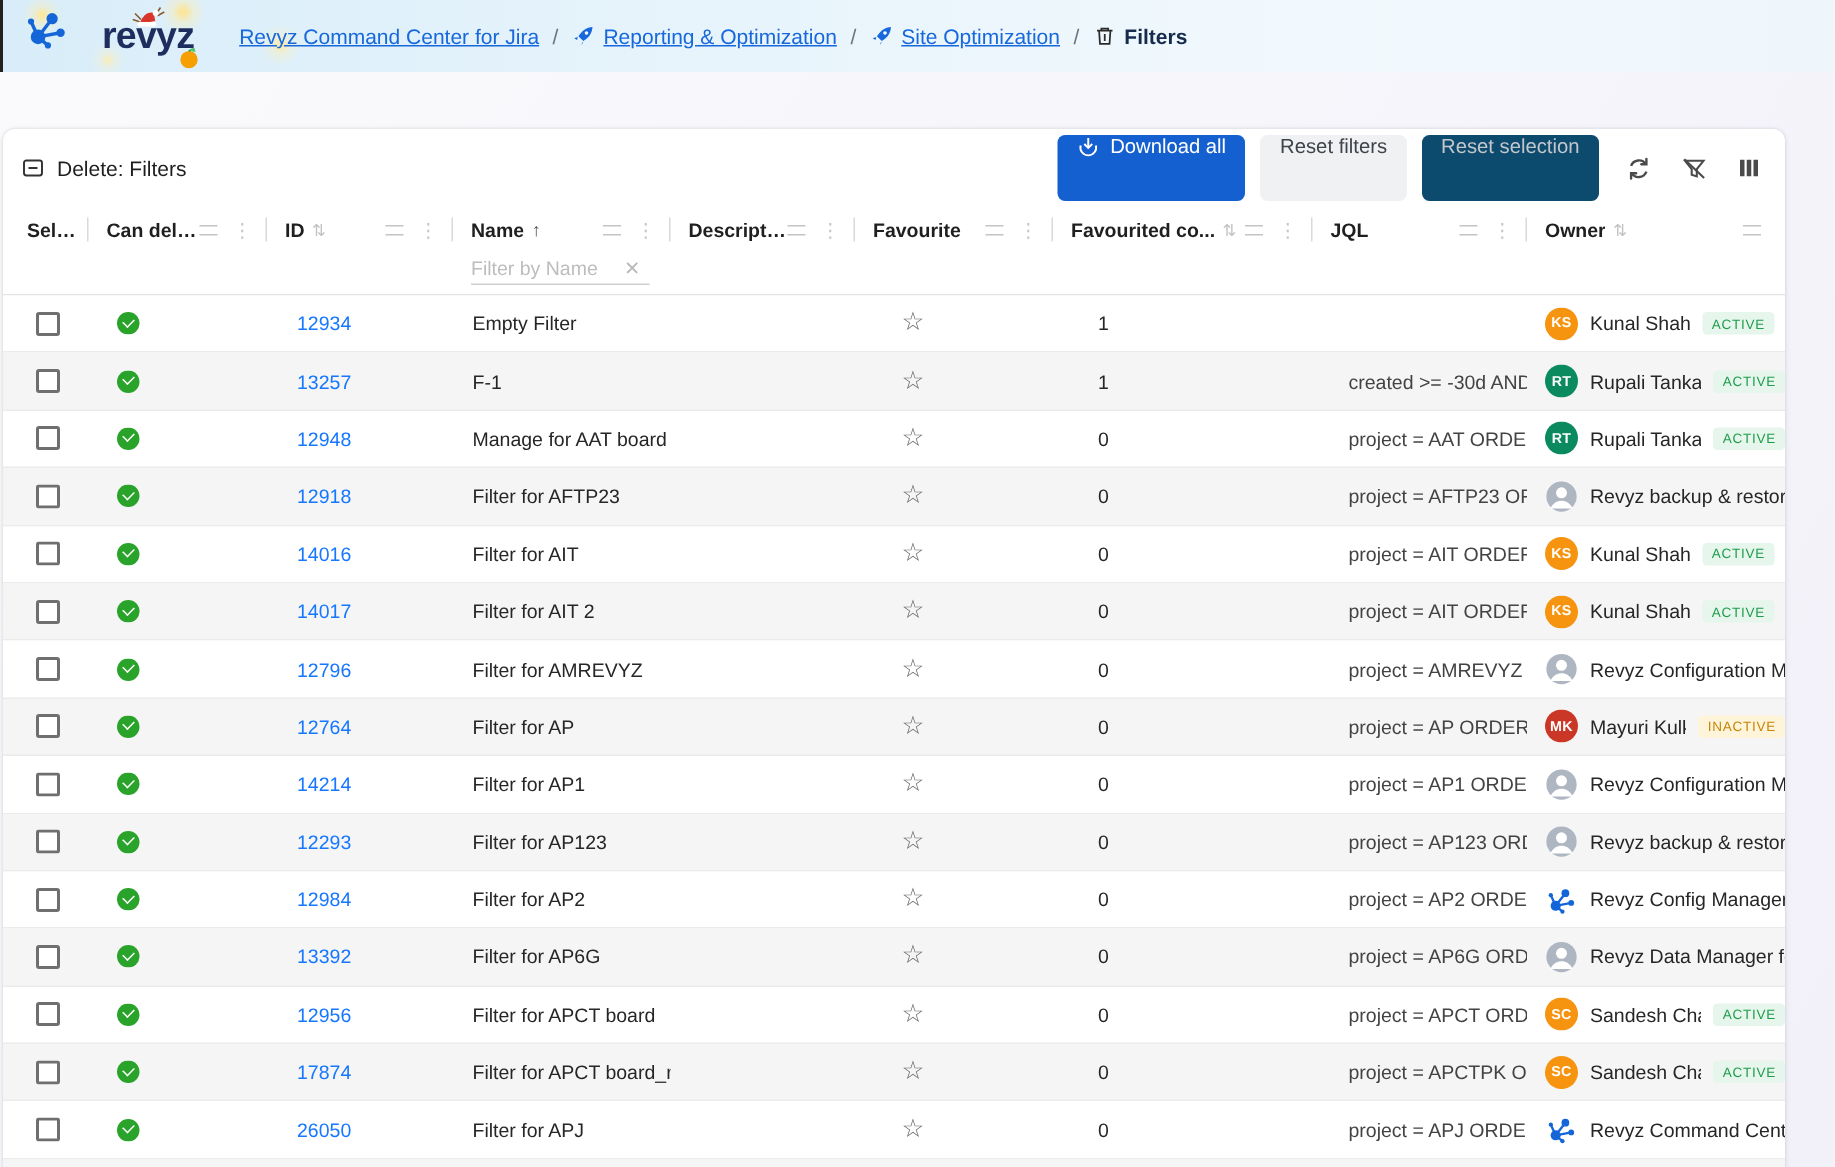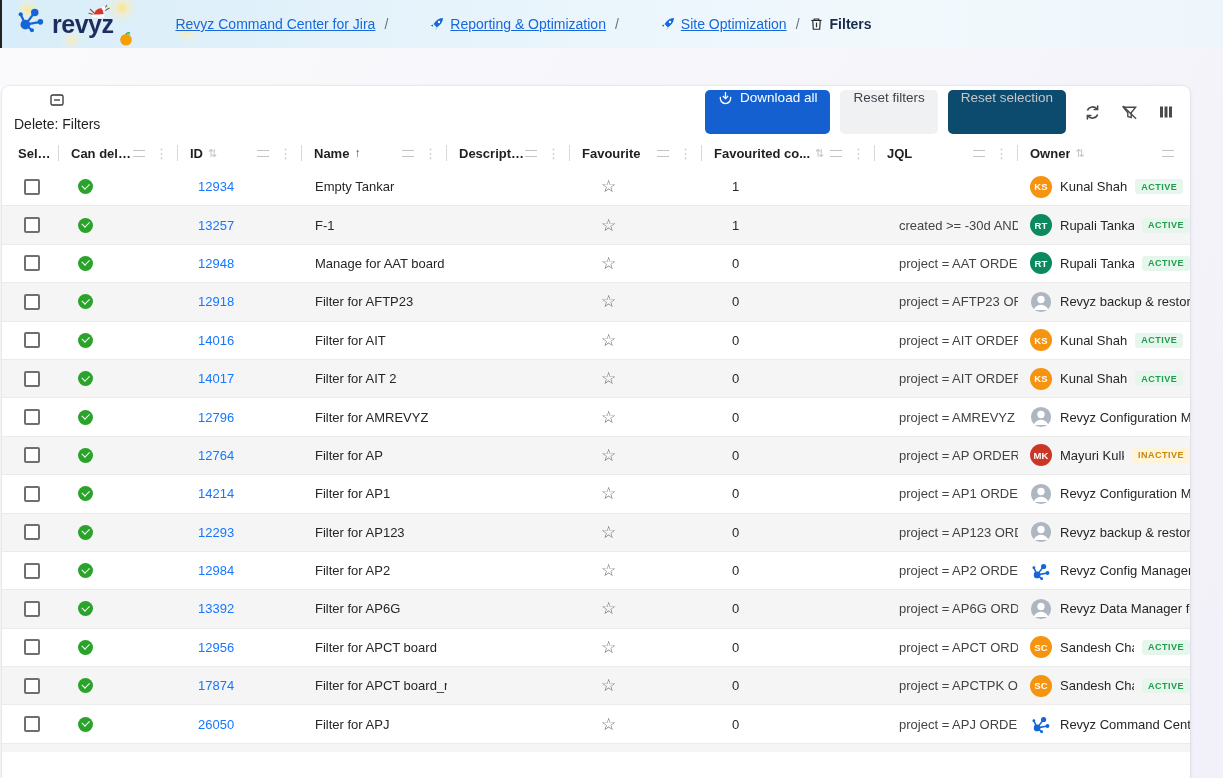--- a/index.html
+++ b/index.html
@@ -9,37 +9,37 @@
   
   .topbar { position:relative; height:48px; width:100%;
     background:linear-gradient(90deg,#d8edf9 0%,#e6f3fb 35%,#f2f9fd 75%,#eef6fc 100%);
     display:flex; align-items:center; border-left:2px solid #222; }
   .sparkles { position:absolute; left:0; top:0; width:260px; height:48px; pointer-events:none;
     background:
       radial-gradient(circle at 26px 10px, rgba(255,232,150,.9) 1px, rgba(255,236,170,.35) 6px, transparent 13px),
       radial-gradient(circle at 120px 8px, rgba(255,228,140,.9) 1px, rgba(255,236,170,.4) 7px, transparent 15px),
       radial-gradient(circle at 185px 30px, rgba(255,232,150,.8) 1px, rgba(255,238,180,.35) 6px, transparent 14px),
       radial-gradient(circle at 70px 40px, rgba(255,236,170,.7) 1px, rgba(255,240,190,.3) 5px, transparent 12px);}
-  .logo { display:flex; align-items:flex-start; gap:6px; padding-left:14px; position:relative; z-index:2; }
+  .logo { display:flex; align-items:flex-start; gap:22px; padding-left:14px; position:relative; z-index:2; }
   .logo-text { font-size:25px; font-weight:bold; color:#1c2d5e; letter-spacing:-0.5px; line-height:44px; }
   .santa-hat { position:absolute; left:86px; top:2px; width:22px; height:15px; }
   .orange-deco { position:absolute; left:116px; top:29px; width:16px; height:15px; }
   .crumbs { display:flex; align-items:center; gap:9px; margin-left:30px; font-size:14px; position:relative; z-index:2;}
   .crumb-link { color:#1668dc; text-decoration:underline; cursor:pointer; }
   .crumb-sep { color:#6b7280; }
   .crumb-current { color:#172b4d; font-weight:bold; display:flex; align-items:flex-end; gap:6px; }
-  .crumb-item { display:flex; align-items:flex-start; gap:5px;margin-left:32px; }
+  .crumb-item { display:flex; align-items:flex-start; gap:5px; }
 
   
   .card { position:absolute; left:2px; top:86px; width:1188px; height:700px;
     background:#fff; border-radius:8px 8px 0 0;
     box-shadow:0 1px 4px rgba(30,30,60,.10), 0 0 0 1px rgba(0,0,0,.03); }
 
   .toolbar { height:52px; display:flex; align-items:center; padding:0 14px 0 12px; }
-  .tb-title { display:flex; align-items:center; gap:8px; font-size:14px; color:#1f1f1f;flex-direction:column; }
+  .tb-title { display:flex; align-items:center; gap:8px; font-size:14px; color:#1f1f1f; }
   .tb-right { margin-left:auto; display:flex; align-items:center; gap:10px; }
   .btn { border:none; border-radius:5px; height:44px; padding:0 13px; font-size:13.5px;
     font-family:"Liberation Sans",sans-serif; cursor:pointer; display:flex; align-items:flex-start; gap:7px; }
   .btn-primary { background:#1560d0; color:#fff; }
   .btn-default { background:#f0f1f3; color:#3f434a; }
   .btn-disabled { background:#0c4a6e; color:#c3c6cb; cursor:default; }
   .icon-btn { background:none; border:none; cursor:pointer; padding:2px; margin-left:6px; display:flex; align-items:center; }
 
   
   .grid-cols { display:grid; grid-template-columns:57px 119px 124px 145px 123px 132px 173px 143px 1fr; }
@@ -76,21 +76,21 @@
   .cbx { width:16px; height:16px; border:2px solid #6f6f6f; border-radius:2px; background:#fff; cursor:pointer; flex:none; }
   .can-ico { width:15px; height:15px; border-radius:50%; background:#2aa32a; position:relative; flex:none; }
   .can-ico::after { content:""; position:absolute; left:4px; top:3.5px; width:6px; height:3.5px;
     border-left:1.8px solid #fff; border-bottom:1.8px solid #fff; transform:rotate(-45deg); }
   .id-link { color:#1677ff; text-decoration:none; cursor:pointer; }
   .star { color:#6b6b6b; font-size:17px; line-height:1; cursor:pointer; font-family:"DejaVu Sans",sans-serif; }
   .avatar { width:22px; height:22px; border-radius:50%; flex:none; display:flex; align-items:center; justify-content:center;
     color:#fff; font-size:9.5px; font-weight:bold; letter-spacing:.2px; }
   .avatar svg { width:22px; height:22px; }
   .owner-name { white-space:nowrap; overflow:hidden; }
-  .badge { font-size:9px; font-weight:bold; letter-spacing:.5px; padding:2.5px 6px; border-radius:3px; flex:none;text-align:right; }
+  .badge { font-size:9px; font-weight:normal; letter-spacing:.5px; padding:2.5px 6px; border-radius:3px; flex:none;text-align:right; }
   .badge-active { background:#e7f6ec; color:#1f9d4d; }
   .badge-inactive { background:#fdf4da; color:#c8860a; }
 </style>
 </head>
 <body>
 
 <div class="topbar">
   <div class="sparkles"></div>
   <div class="logo">
     <svg width="30" height="34" viewBox="0 0 32 34">
@@ -252,34 +252,48 @@
       <span class="kebab">⋮</span>
     </div>
     <div class="hcell">
       <span class="hlabel">Owner</span>
       <span class="sort-icon">⇅</span>
         <span class="hspacer"></span>
       <span class="feq"></span>
     </div>
   </div>
 
+  <div class="grid-cols filter-row">
+    <div></div>
+      <div></div>
+      <div></div>
+    <div class="name-filter">
+      <input type="text" placeholder="Filter by Name" style="">
+      <span class="clear-x">✕</span>
+    </div>
+    <div></div>
+      <div></div>
+      <div></div>
+      <div></div>
+      <div></div>
+  </div>
 
   <div id="tbody">
       <div class="grid-cols trow">
     <div class="cell cell-select">
           <span class="cbx"></span>
         </div>
     <div class="cell cell-candelete">
           <span class="can-ico"></span>
         </div>
     <div class="cell cell-id">
           <a class="id-link">12934</a>
         </div>
     <div class="cell cell-name">
-          <span>Empty Tankar</span>
+          <span>Empty Filter</span>
         </div>
     <div class="cell cell-desc">
           <span></span>
         </div>
     <div class="cell cell-fav">
           <span class="star">☆</span>
         </div>
     <div class="cell cell-count">
           <span>1</span>
         </div>

